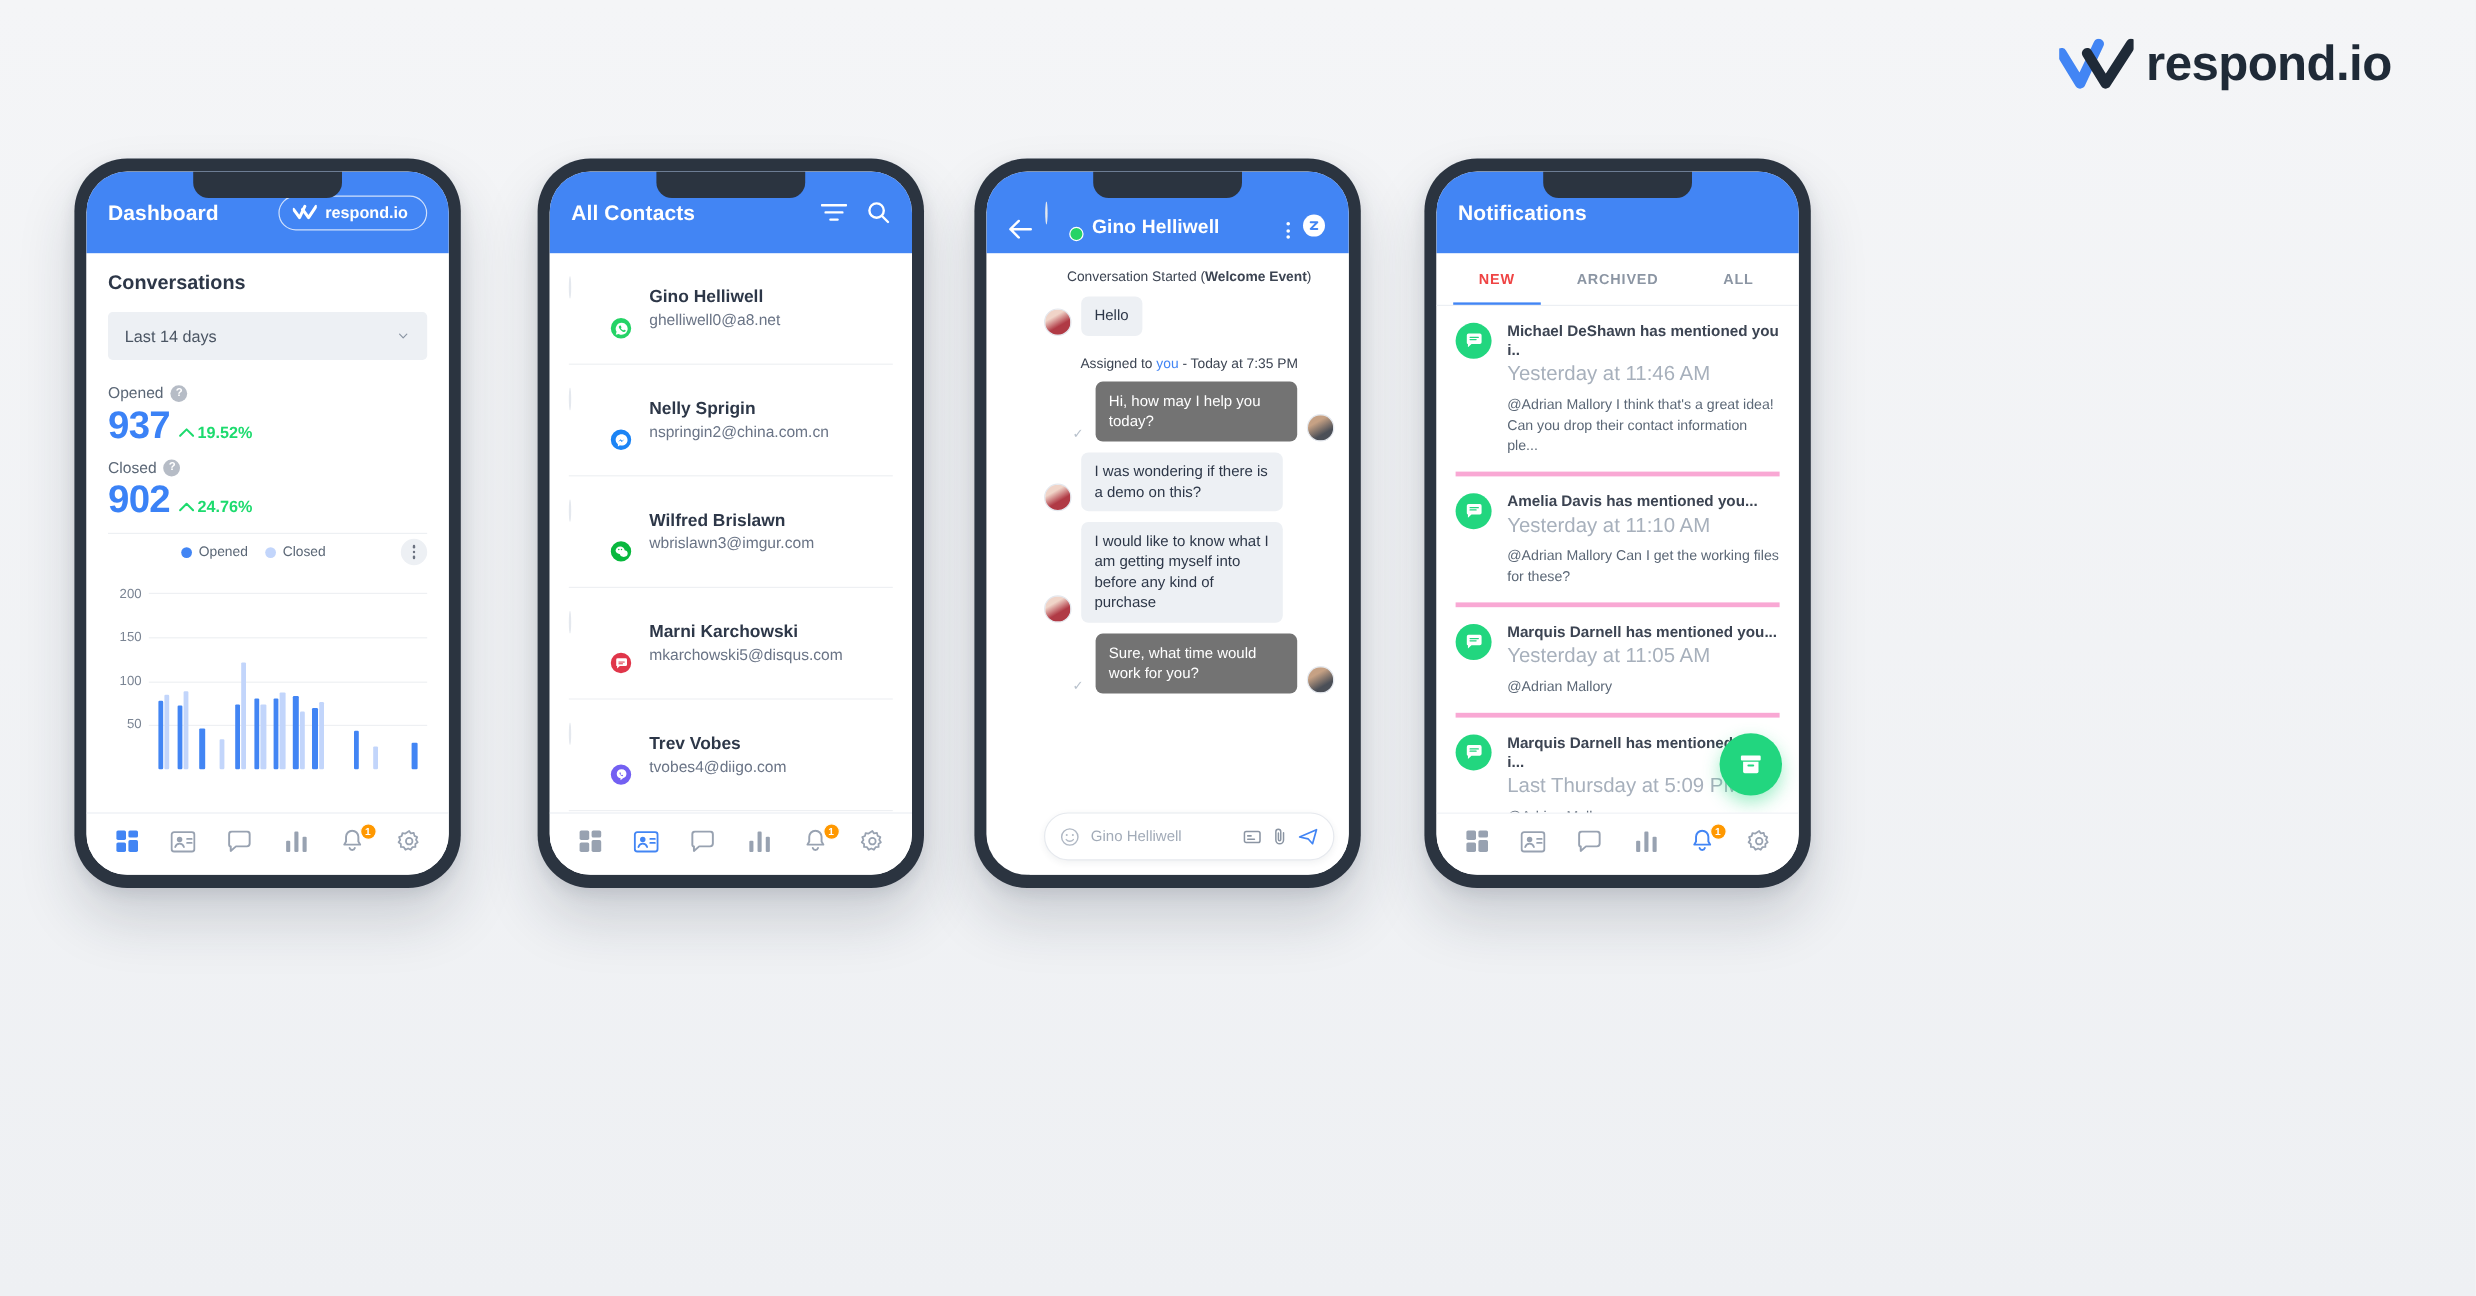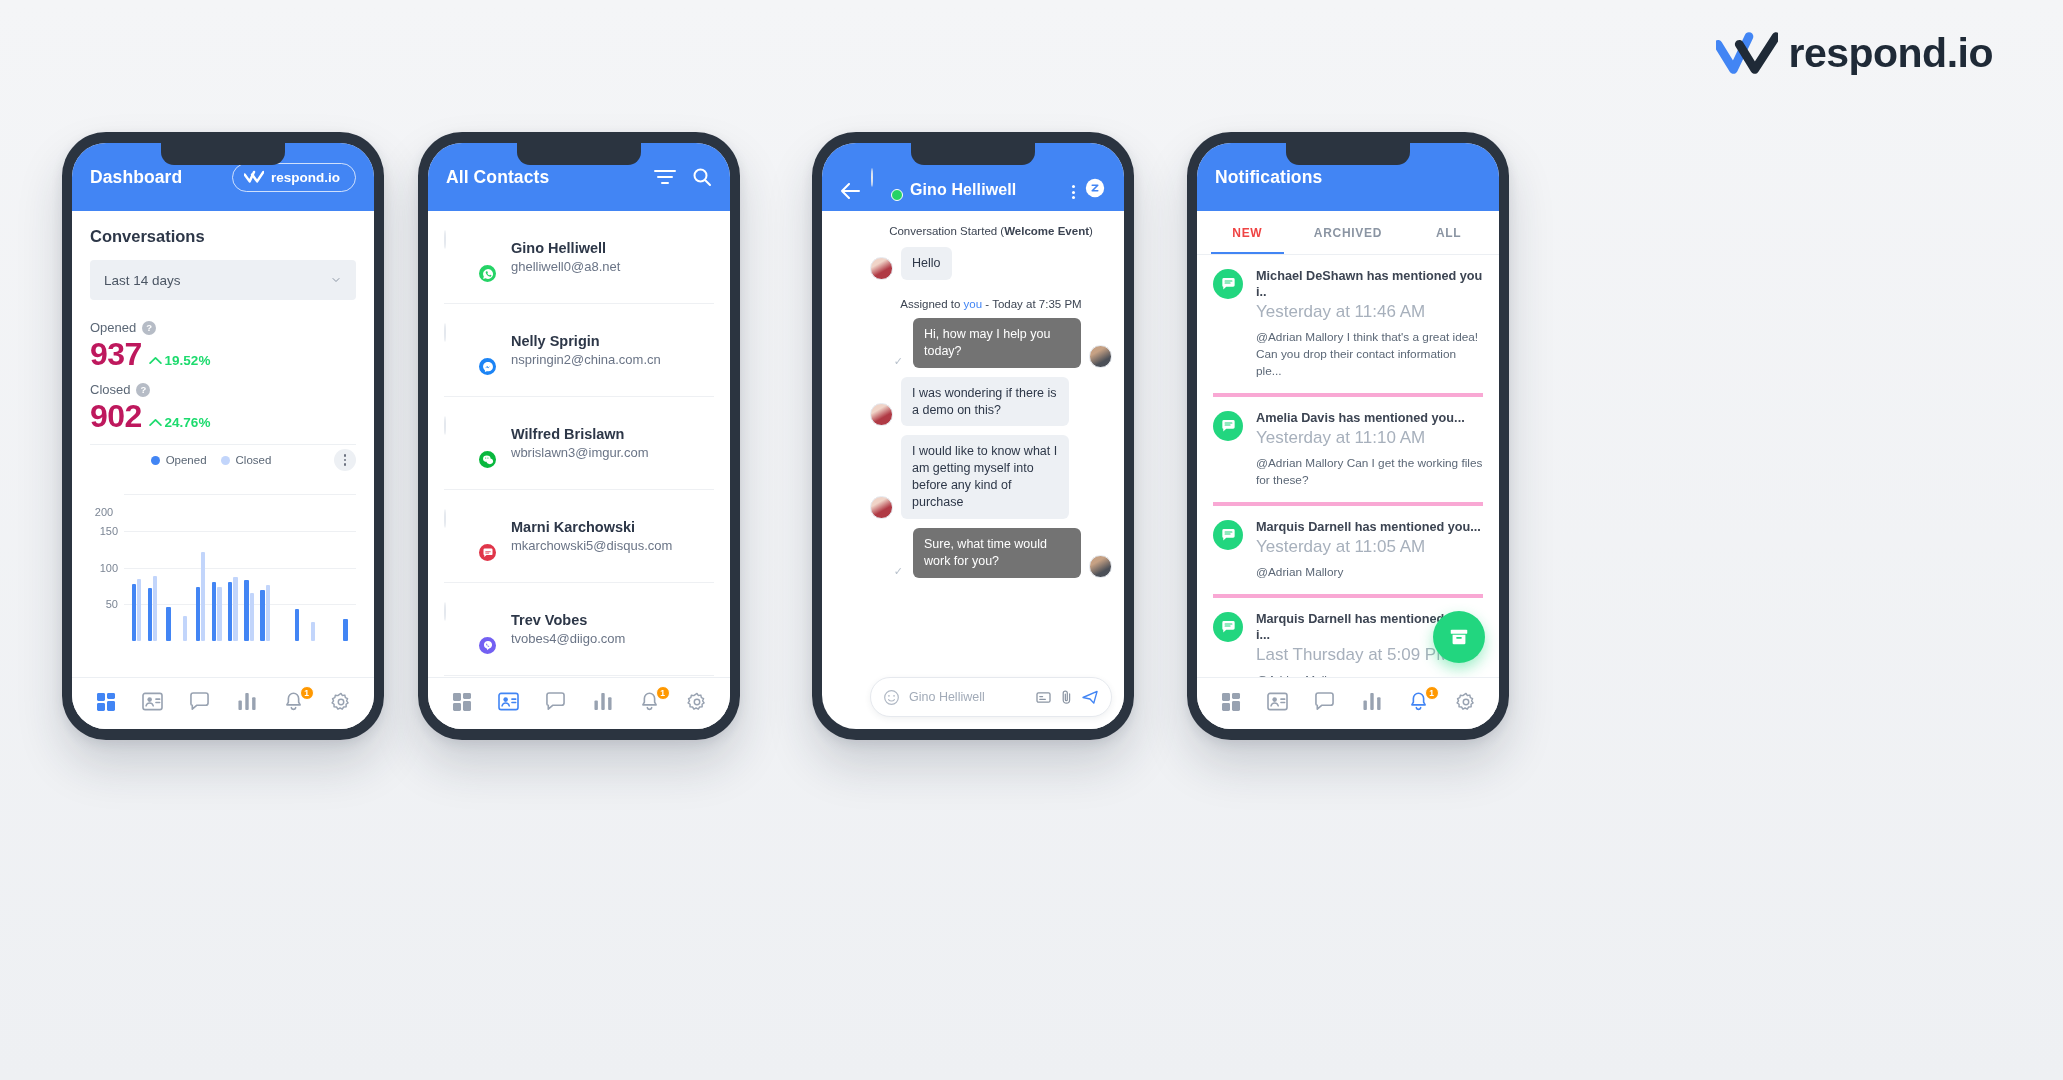--- a/index.html
+++ b/index.html
@@ -39,21 +39,21 @@
     background: #ffffff; border-radius: 34px; overflow: hidden;
     display: flex; flex-direction: column;
   }
   .notch {
     position: absolute; left: 50%; transform: translateX(-50%); top: 0;
     width: 124px; height: 22px; background: #2b3440;
     border-bottom-left-radius: 13px; border-bottom-right-radius: 13px;
     z-index: 20;
   }
   .p1 { left: 62px; }
-  .p2 { left: 418px; }
+  .p2 { left: 448px; }
   .p3 { left: 812px; }
   .p4 { left: 1187px; }
 
   
   .appbar {
     background: #4285f4; color: #fff;
     height: 68px; flex: 0 0 68px;
     display: flex; align-items: center; padding: 0 18px;
     position: relative; z-index: 5;
   }
@@ -94,21 +94,21 @@
     display: flex; align-items: center; padding: 0 14px;
     font-size: 13.5px; color: #4b5563; margin-bottom: 20px;
   }
   .metric-label { font-size: 13px; color: #5b6776; display:flex; align-items:center; gap:6px; }
   .qmark {
     width: 14px; height: 14px; border-radius: 50%;
     background: #b6bcc6; color: #fff; font-size: 9.5px; font-weight: 700;
     display: flex; align-items: center; justify-content: center;
   }
   .metric-row { display: flex; align-items: baseline; gap: 7px; margin: 1px 0 9px; }
-  .metric-value { font-size: 32px; font-weight: 700; color: #be185d; letter-spacing: -.6px; }
+  .metric-value { font-size: 32px; font-weight: 700; color: #3b82f6; letter-spacing: -.6px; }
   .delta { font-size: 13.5px; font-weight: 700; color: #1ddb6e; display:flex; align-items:center; gap:3px; }
 
   .chart-card { border-top: 1px solid #edf0f3; margin-top: 6px; padding-top: 9px; position: relative; }
   .legend { display: flex; align-items: center; justify-content: center; gap: 14px; padding-right: 24px; }
   .lg { display: flex; align-items: center; gap: 6px; font-size: 11.5px; color: #5b6776; }
   .dot { width: 9px; height: 9px; border-radius: 50%; }
   .kebab {
     position: absolute; right: 0; top: 4px;
     width: 22px; height: 22px; border-radius: 50%;
     background:#edf0f4; display:flex; flex-direction:column; align-items:center; justify-content:center; gap:2px;
@@ -265,21 +265,21 @@
             </div>
 
           <div class="plot" id="plot">
               <div class="gridline" style="top: 128.333px;"></div>
               <div class="ylab" style="top: 128.333px;">50</div>
               <div class="gridline" style="top: 91.6667px;"></div>
               <div class="ylab" style="top: 91.6667px;">100</div>
               <div class="gridline" style="top: 55px;"></div>
               <div class="ylab" style="top: 55px;">150</div>
               <div class="gridline" style="top: 18.3333px;"></div>
-              <div class="ylab" style="top: 36px; text-align: center;">200</div>
+              <div class="ylab" style="top: 19px;">200</div>
               <div class="bars">
                 <div class="grp">
                   <div class="bar op" style="height: 57.2px;"></div>
                   <div class="bar cl" style="height: 61.6px;"></div>
                 </div>
                 <div class="grp">
                   <div class="bar op" style="height: 52.8px;"></div>
                   <div class="bar cl" style="height: 64.5333px;"></div>
                 </div>
                 <div class="grp">

